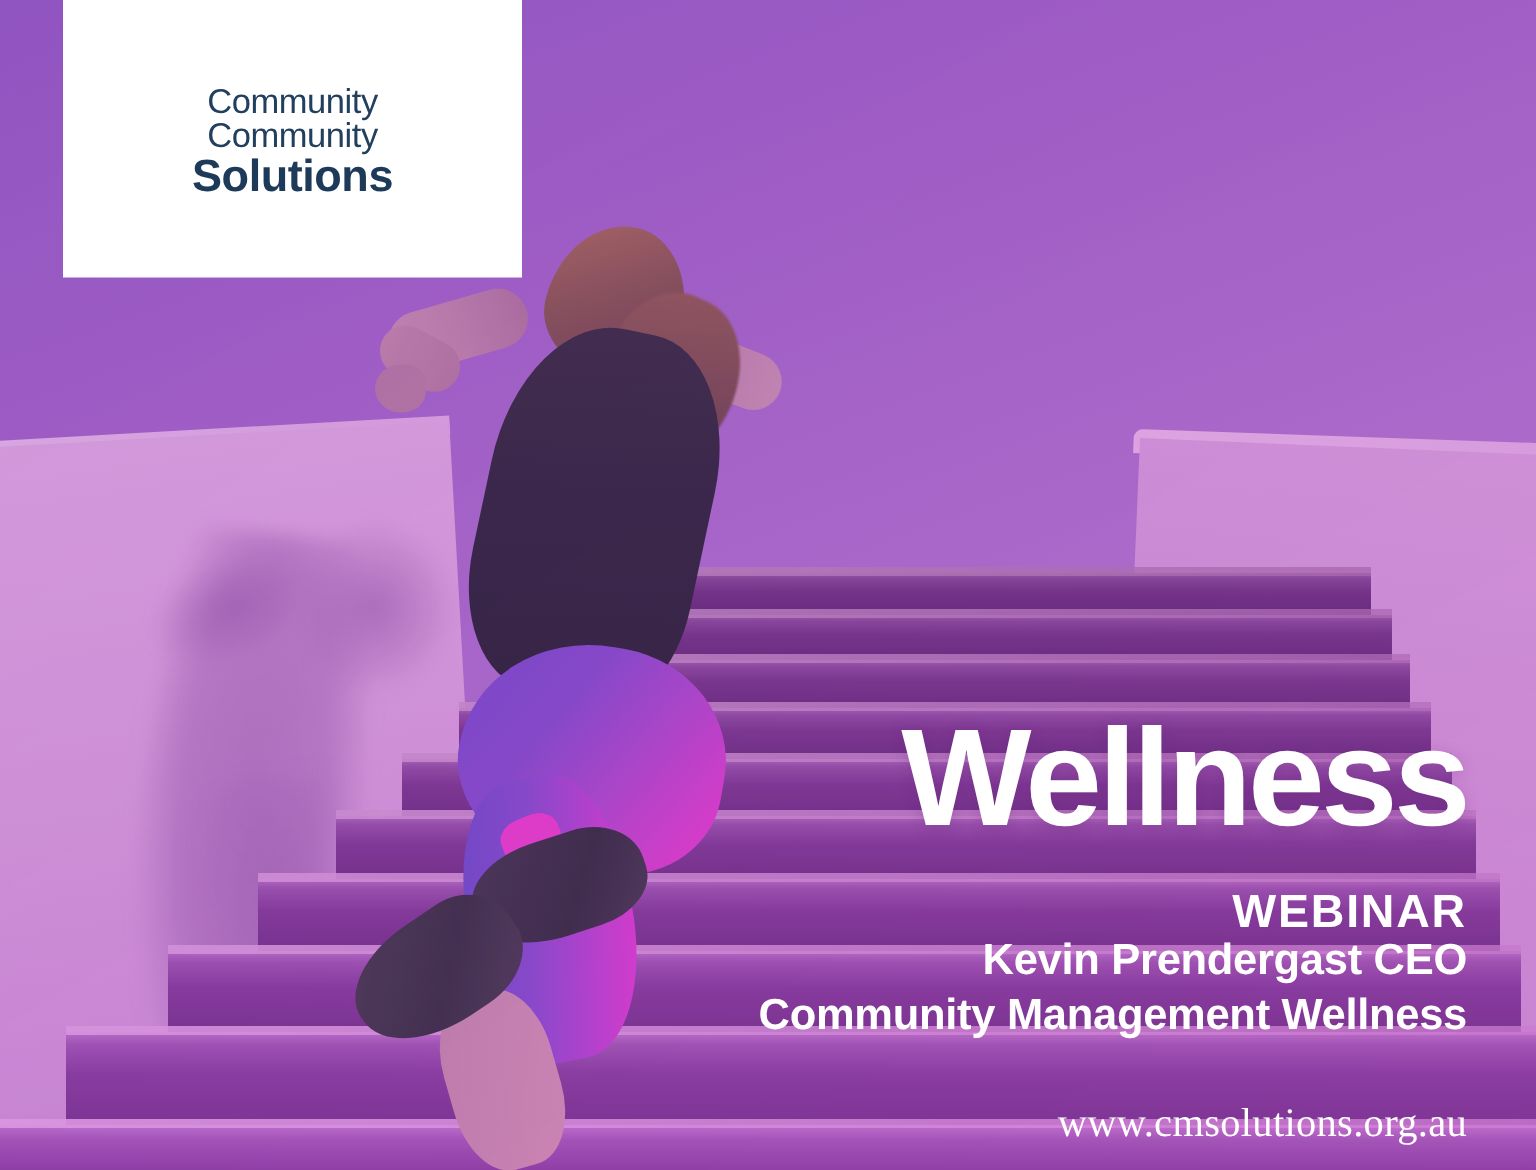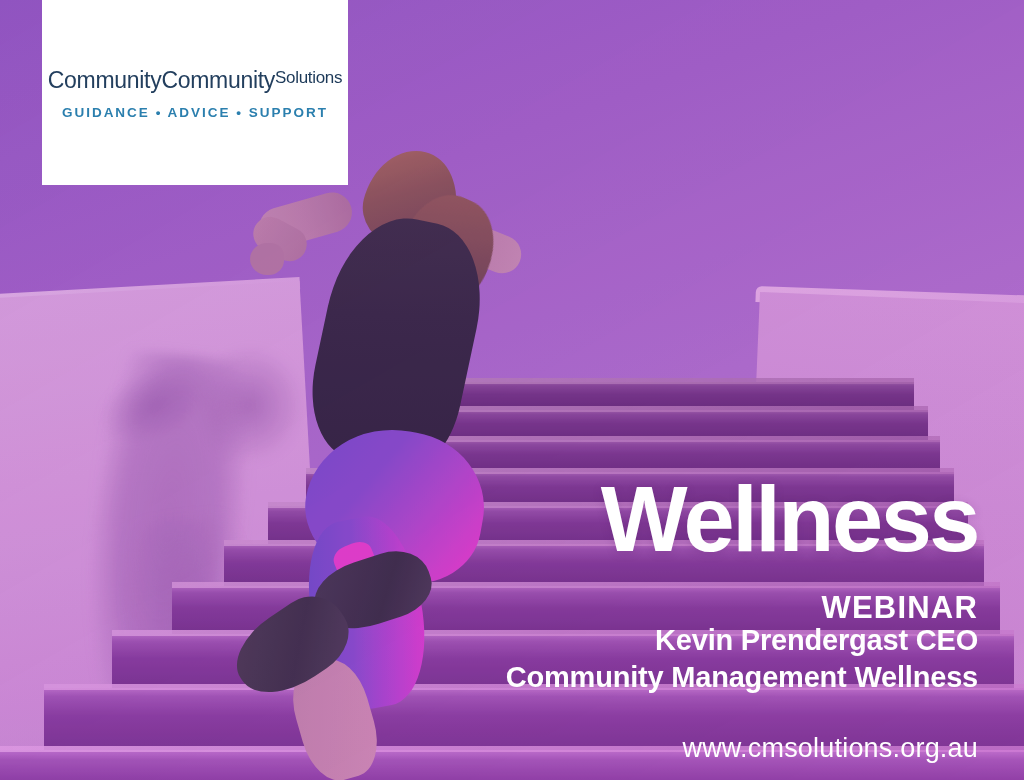--- a/index.html
+++ b/index.html
@@ -131,45 +131,45 @@
   }
   .logo-row{display:flex;align-items:center;gap:12px;margin-top:4px;}
   .logo-mark{position:relative;width:86px;height:86px;border-radius:50%;
     background:#1f7fbf;overflow:hidden;flex:none;}
   .logo-mark .lower{position:absolute;left:-6%;bottom:0;width:112%;height:44%;
     background:#12395f;border-radius:52% 52% 0 0 / 70% 70% 0 0;}
   .logo-mark .cms{position:absolute;inset:0;display:flex;align-items:center;
     justify-content:center;color:#fff;font-weight:bold;font-size:33px;
     letter-spacing:-1px;font-family:"DejaVu Sans",sans-serif;
     text-shadow:0 1px 0 rgba(0,0,0,.12);}
-  .logo-words{display:flex;flex-direction:row;line-height:1.02;}
+  .logo-words{display:flex;flex-direction:column;line-height:1.02;align-items:center;}
   .logo-words .l1,.logo-words .l2{color:#233f5e;font-size:23px;font-weight:400;
     letter-spacing:-.3px;}
-  .logo-words .l3{color:#1d3a59;font-size:17px;font-weight:normal;letter-spacing:-.3px;}
+  .logo-words .l3{color:#1d3a59;font-size:30px;font-weight:bold;letter-spacing:-.3px;}
   .tagline{margin-top:13px;color:#2b7fae;font-size:13.5px;font-weight:bold;
     letter-spacing:2.0px;}
 
   
   .title-block{position:absolute;right:46px;top:474px;text-align:right;width:640px;}
   .title{
     color:#fff;font-size:92px;font-weight:bold;line-height:.98;
     letter-spacing:-2.5px;margin:0;
     text-shadow:0 2px 10px rgba(90,30,110,.22);
   }
   .subtitle{
     color:#fff;font-size:31px;font-weight:bold;letter-spacing:1.2px;
     margin:26px 0 0 0;
   }
   .presenter{position:absolute;right:46px;top:622px;text-align:right;width:700px;}
   .presenter .p1,.presenter .p2{
     color:#fff;font-size:29px;font-weight:bold;line-height:1.28;letter-spacing:-.2px;
   }
   .url{
     position:absolute;right:46px;top:733px;text-align:right;width:700px;
-    color:#fff;font-size:27px;font-weight:400;letter-spacing:.2px;
+    color:#fff;font-size:27px;font-weight:400;letter-spacing:.2px;font-family:Liberation Serif, serif;
   }
 </style>
 </head>
 <body>
 
 <div class="slide">
 
   <div class="photo">
     <div class="bg-wall"></div>
 
@@ -257,21 +257,20 @@
   </div>
 
   <div class="logo-card">
     <div class="logo-row">
       <div class="logo-words">
         <span class="l1">Community</span>
         <span class="l2">Community</span>
         <span class="l3">Solutions</span>
       </div>
     </div>
-    <div class="tagline">GUIDANCE • ADVICE • SUPPORT</div>
   </div>
 
   <div class="title-block">
     <h1 class="title">Wellness</h1>
     <div class="subtitle">WEBINAR</div>
   </div>
 
   <div class="presenter">
     <div class="p1">Kevin Prendergast CEO</div>
     <div class="p2">Community Management Wellness</div>

